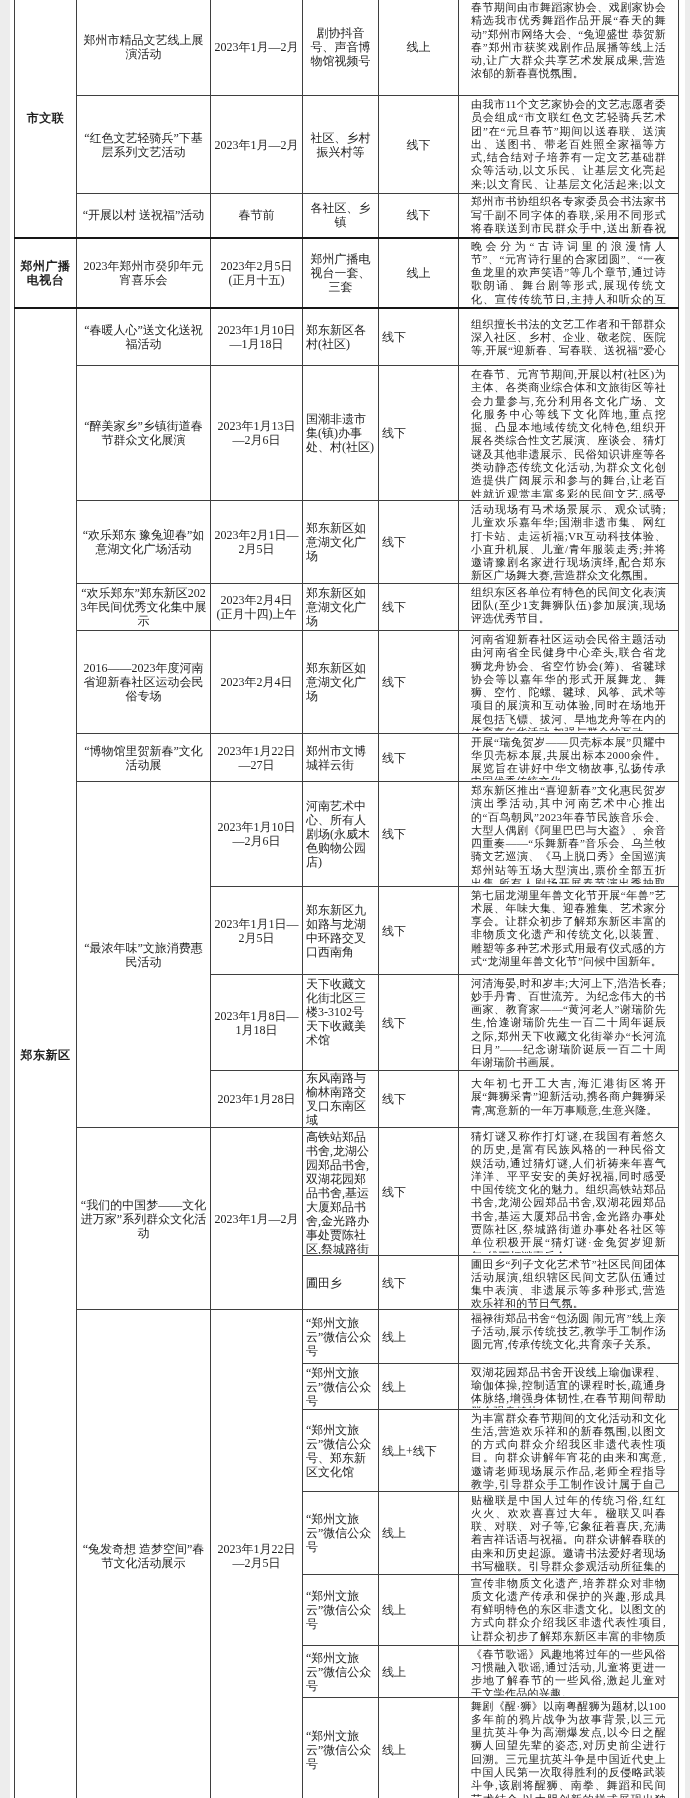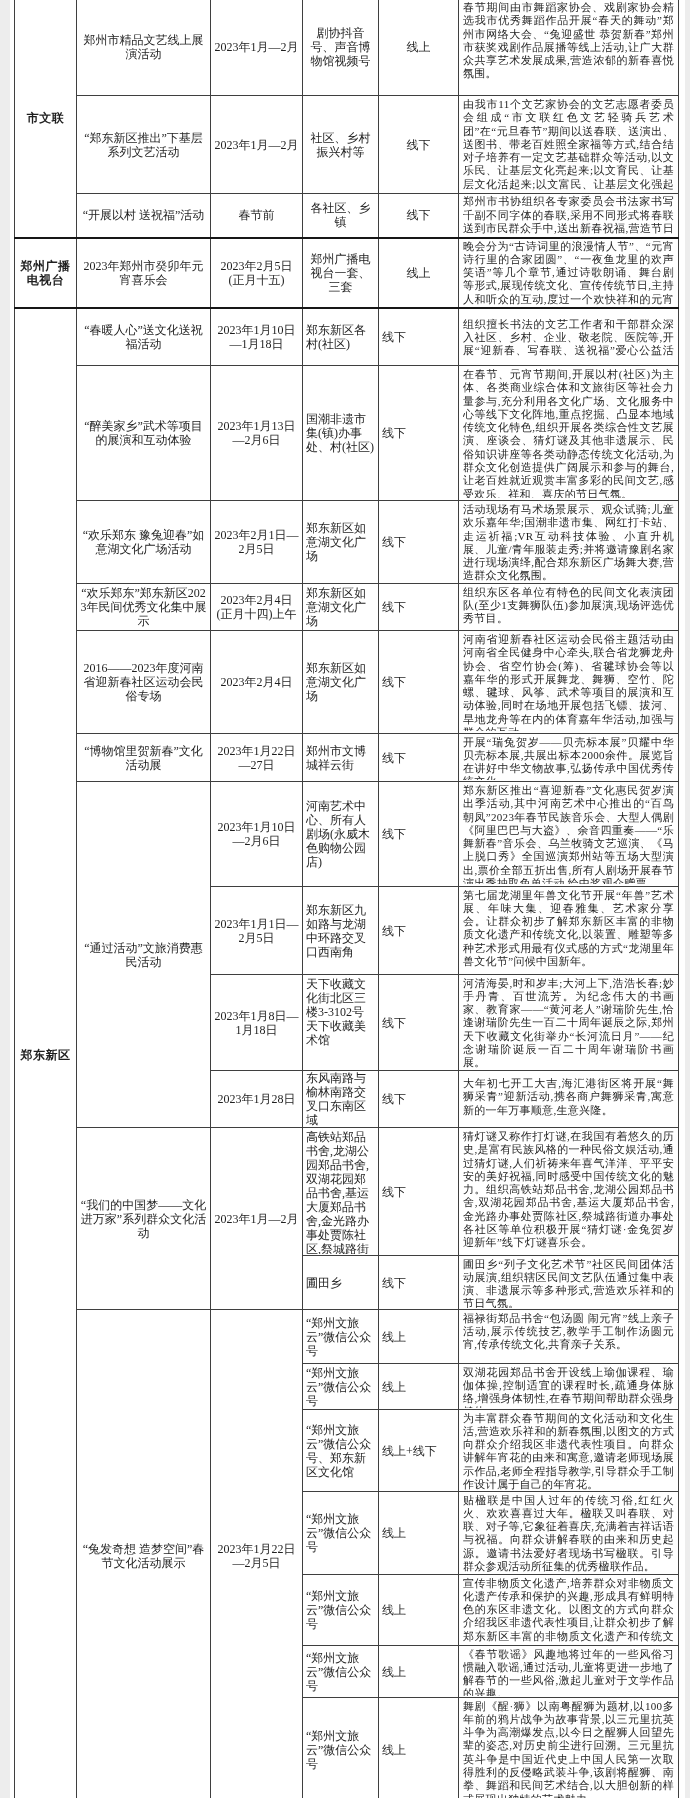--- a/index.html
+++ b/index.html
@@ -9,21 +9,21 @@
   }
   .edge-l { position:absolute; left:0; top:0; width:10px; height:1798px; background:#ededed; }
   .edge-r { position:absolute; right:0; top:0; width:5px; height:1798px; background:#ededed; }
   .clip { position:absolute; left:14px; top:0; width:670px; height:1798px; overflow:hidden; }
   table { border-collapse:collapse; table-layout:fixed; width:664px; margin-top:-2px; }
   td {
     border:1px solid #3f3f3f; padding:0 3px; font-size:12px; line-height:14px;
     text-align:center; vertical-align:middle; overflow:hidden; word-break:break-all;
   }
   td.org { font-weight:bold; letter-spacing:0.5px; }
-  td.desc { text-align:left; padding:1px 4px; }
+  td.desc { text-align:left; padding:1px 12px; }
   .d { overflow:hidden; font-size:11px; line-height:13.3px; letter-spacing:0.3px; text-align:justify; }
   .lo { overflow:hidden; }
   td.left { text-align:left; }
   tr.thick td { border-top:2px solid #161616; }
 </style>
 </head>
 <body>
 
 <div class="edge-l"></div>
 <div class="edge-r"></div>
@@ -44,21 +44,21 @@
     <td class="org" rowspan="3">市文联</td>
     <td>郑州市精品文艺线上展演活动</td>
     <td>2023年1月—2月</td>
     <td>剧协抖音号、声音博物馆视频号</td>
     <td>线上</td>
     <td class="desc">
             <div class="d" style="height:92px">春节期间由市舞蹈家协会、戏剧家协会精选我市优秀舞蹈作品开展“春天的舞动”郑州市网络大会、“兔迎盛世 恭贺新春”郑州市获奖戏剧作品展播等线上活动,让广大群众共享艺术发展成果,营造浓郁的新春喜悦氛围。</div>
           </td>
   </tr>
   <tr style="height:98px">
-    <td>“郑东新区推出”下基层系列文艺活动</td>
+    <td>“红色文艺轻骑兵”下基层系列文艺活动</td>
     <td>2023年1月—2月</td>
     <td>社区、乡村振兴村等</td>
     <td>线下</td>
     <td class="desc">
             <div class="d" style="height:93px">由我市11个文艺家协会的文艺志愿者委员会组成“市文联红色文艺轻骑兵艺术团”在“元旦春节”期间以送春联、送演出、送图书、带老百姓照全家福等方式,结合结对子培养有一定文艺基础群众等活动,以文乐民、让基层文化亮起来;以文育民、让基层文化活起来;以文富民、让基层文化强起来。</div>
           </td>
   </tr>
   <tr style="height:44px">
     <td>“开展以村 送祝福”活动</td>
     <td>春节前</td>
@@ -82,21 +82,21 @@
     <td class="org" rowspan="19">郑东新区</td>
     <td>“春暖人心”送文化送祝福活动</td>
     <td>2023年1月10日—1月18日</td>
     <td class="left">郑东新区各村(社区)</td>
     <td class="left">线下</td>
     <td class="desc">
             <div class="d" style="height:38px">组织擅长书法的文艺工作者和干部群众深入社区、乡村、企业、敬老院、医院等,开展“迎新春、写春联、送祝福”爱心公益活动,弘扬传统文化,送去新春祝福。</div>
           </td>
   </tr>
   <tr style="height:135px">
-    <td>“醉美家乡”武术等项目的展演和互动体验</td>
+    <td>“醉美家乡”乡镇街道春节群众文化展演</td>
     <td>2023年1月13日—2月6日</td>
     <td class="left">国潮非遗市集(镇)办事处、村(社区)</td>
     <td class="left">线下</td>
     <td class="desc">
             <div class="d" style="height:130px">在春节、元宵节期间,开展以村(社区)为主体、各类商业综合体和文旅街区等社会力量参与,充分利用各文化广场、文化服务中心等线下文化阵地,重点挖掘、凸显本地域传统文化特色,组织开展各类综合性文艺展演、座谈会、猜灯谜及其他非遗展示、民俗知识讲座等各类动静态传统文化活动,为群众文化创造提供广阔展示和参与的舞台,让老百姓就近观赏丰富多彩的民间文艺,感受欢乐、祥和、喜庆的节日气氛。</div>
           </td>
   </tr>
   <tr style="height:83px">
     <td>“欢乐郑东 豫兔迎春”如意湖文化广场活动</td>
     <td>2023年2月1日—2月5日</td>
@@ -127,21 +127,21 @@
   <tr style="height:48px">
     <td>“博物馆里贺新春”文化活动展</td>
     <td>2023年1月22日—27日</td>
     <td class="left">郑州市文博城祥云街</td>
     <td class="left">线下</td>
     <td class="desc">
             <div class="d" style="height:44px">开展“瑞兔贺岁——贝壳标本展”贝耀中华贝壳标本展,共展出标本2000余件。展览旨在讲好中华文物故事,弘扬传承中国优秀传统文化。</div>
           </td>
   </tr>
   <tr style="height:105px">
-    <td rowspan="4">“通过活动”文旅消费惠民活动</td>
+    <td rowspan="4">“最浓年味”文旅消费惠民活动</td>
     <td>2023年1月10日—2月6日</td>
     <td class="left">河南艺术中心、所有人剧场(永威木色购物公园店)</td>
     <td class="left">线下</td>
     <td class="desc">
             <div class="d" style="height:100px">郑东新区推出“喜迎新春”文化惠民贺岁演出季活动,其中河南艺术中心推出的“百鸟朝凤”2023年春节民族音乐会、大型人偶剧《阿里巴巴与大盗》、余音四重奏——“乐舞新春”音乐会、乌兰牧骑文艺巡演、《马上脱口秀》全国巡演郑州站等五场大型演出,票价全部五折出售,所有人剧场开展春节演出季抽取免单活动,给中奖观众赠票。</div>
           </td>
   </tr>
   <tr style="height:88px">
     <td>2023年1月1日—2月5日</td>
     <td class="left">郑东新区九如路与龙湖中环路交叉口西南角</td>

